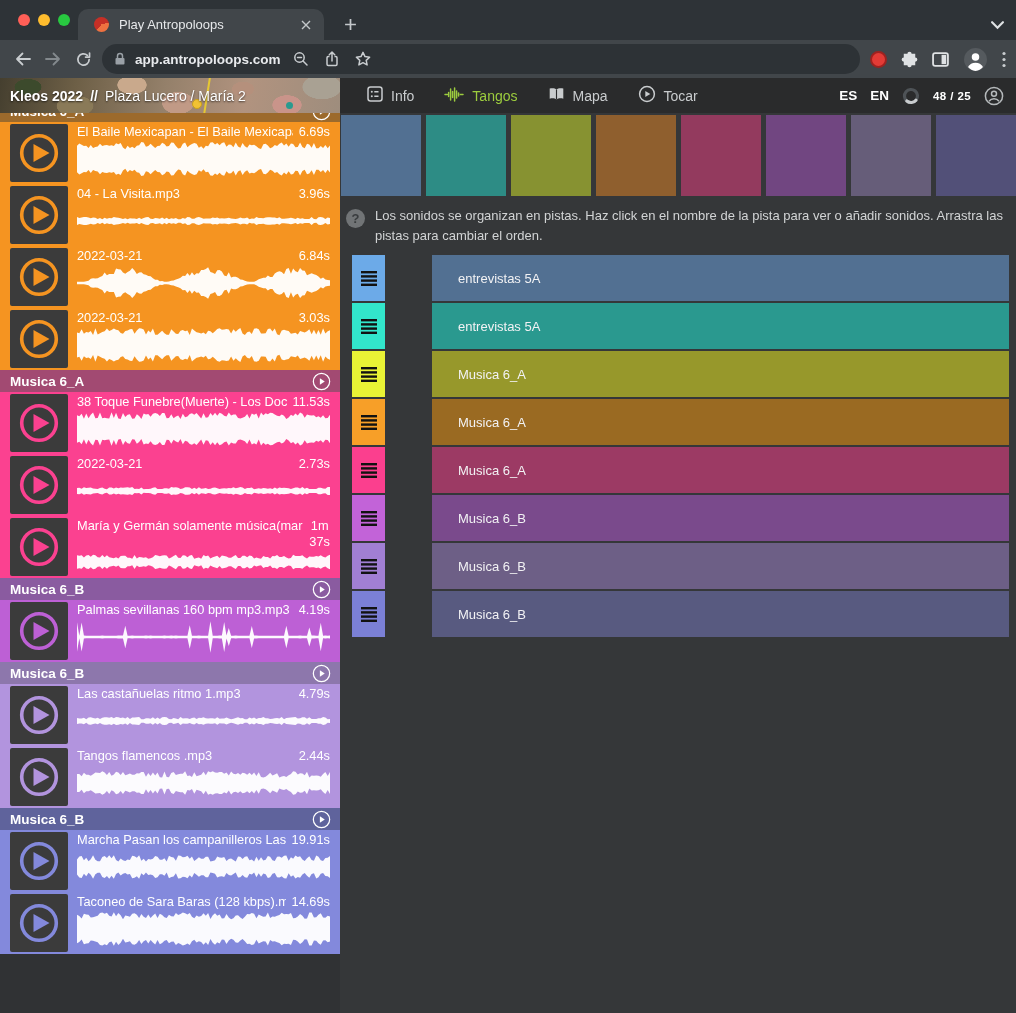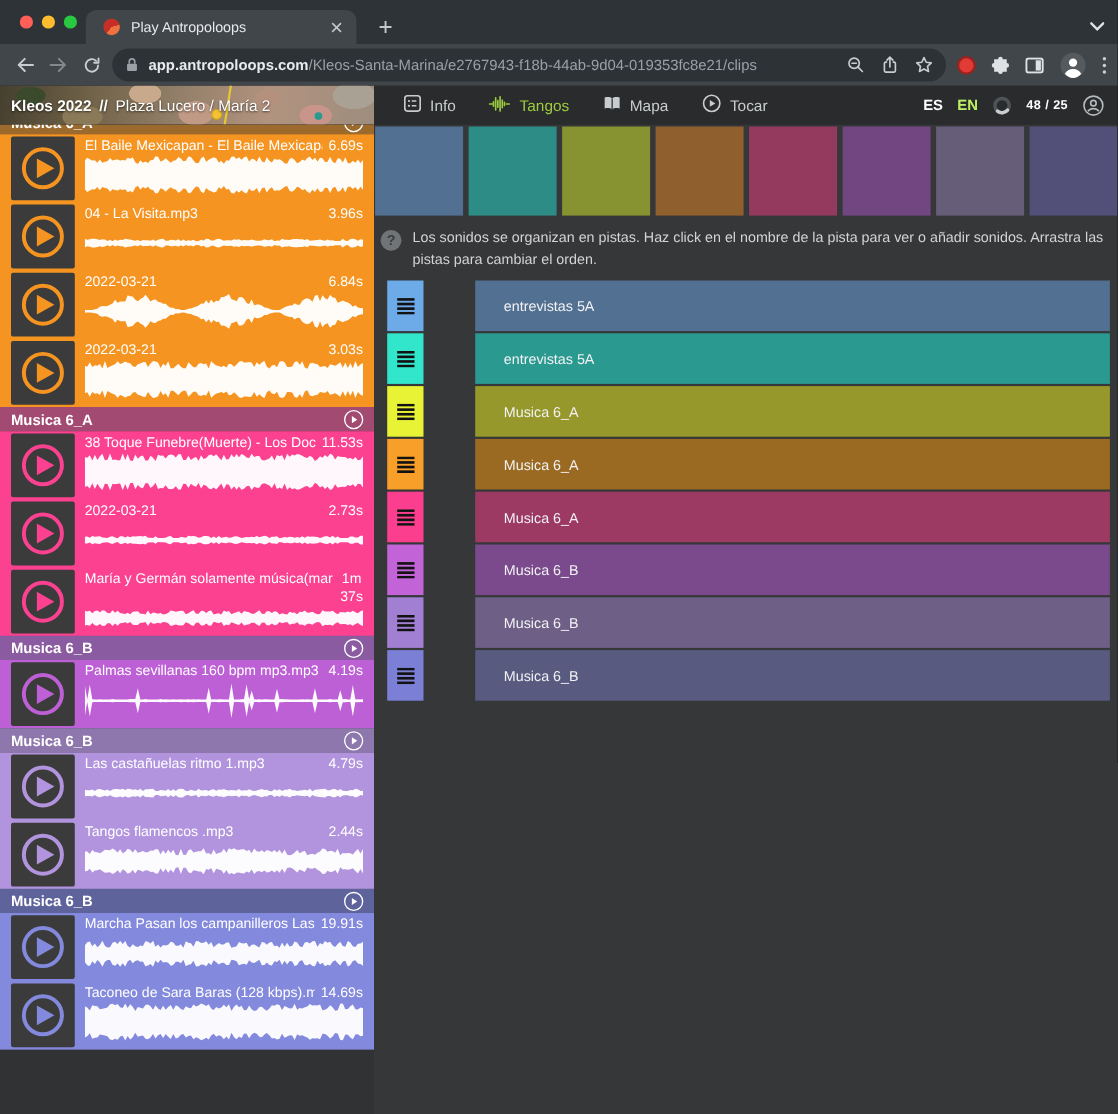--- a/index.html
+++ b/index.html
@@ -49,21 +49,21 @@
   .mapdot{position:absolute;left:286px;top:24px;width:7px;height:7px;border-radius:50%;background:#2a9a8f;}
   .breadcrumb{position:absolute;left:10px;top:0;height:35px;display:flex;align-items:center;gap:7px;
               color:#fff;font-size:14px;text-shadow:0 1px 2px rgba(0,0,0,.65);white-space:nowrap;}
   .breadcrumb .proj{font-weight:bold;}
   .breadcrumb .sep{font-weight:bold;}
   .appnav{display:flex;align-items:center;margin-left:12px;}
   .navitem{display:flex;align-items:center;gap:8px;padding:0 15px;color:#c9ccce;font-size:14px;height:35px;}
   .navitem.active{color:#9ccc3e;}
   .hdr-right{margin-left:auto;display:flex;align-items:center;gap:13px;padding-right:12px;}
   .lang-es{color:#fff;font-weight:bold;font-size:13.5px;}
-  .lang-en{color:#bef264;font-weight:bold;font-size:13.5px;}
+  .lang-en{color:#ffffff;font-weight:bold;font-size:13.5px;}
   .counter{color:#fff;font-size:11.5px;font-weight:bold;letter-spacing:.4px;}
 
   
   .content{flex:1;display:flex;overflow:hidden;background:#353739;}
 
   
   .sidebar{width:340px;flex:none;background:#303234;overflow:hidden;}
   .section{--sec:#999;--hdr:#666;}
   .sec-header{height:22px;background:var(--hdr);display:flex;align-items:center;padding:0 9px 0 10px;}
   .section.cut .sec-header{margin-top:-13px;}
@@ -142,21 +142,20 @@
           <path d="M15 9a6 6 0 1 1-1.9-4.4" fill="none" stroke="#c9cdd0" stroke-width="1.8" stroke-linecap="round"></path>
           <path d="M15.4 2.2v4.2h-4.2" fill="none" stroke="#c9cdd0" stroke-width="1.8" stroke-linecap="round" stroke-linejoin="round"></path>
         </svg>
     </div>
     <div class="addr">
       <svg width="12" height="14" viewBox="0 0 12 14" style="flex:none;margin-right:9px">
           <rect x="1.5" y="6" width="9" height="6.5" rx="1" fill="#9aa0a6"></rect>
           <path d="M3.5 6V4a2.5 2.5 0 0 1 5 0v2" stroke="#9aa0a6" stroke-width="1.5" fill="none"></path>
         </svg>
       <span class="host">app.antropoloops.com</span>
-        <span class="path">/Kleos-Santa-Marina/e2767943-f18b-44ab-9d04-019353fc8e21/clips</span>
       <div class="addricons">
         <svg width="16" height="16" viewBox="0 0 16 16">
             <circle cx="6.5" cy="6.5" r="4.7" fill="none" stroke="#c9cdd0" stroke-width="1.5"></circle>
             <path d="M4.5 6.5h4M10 10l4 4" stroke="#c9cdd0" stroke-width="1.5" stroke-linecap="round"></path>
           </svg>
         <svg width="14" height="16" viewBox="0 0 14 16">
             <path d="M4.5 5.5H3.2a1.2 1.2 0 0 0-1.2 1.2v6.6a1.2 1.2 0 0 0 1.2 1.2h7.6a1.2 1.2 0 0 0 1.2-1.2V6.7a1.2 1.2 0 0 0-1.2-1.2H9.5" fill="none" stroke="#c9cdd0" stroke-width="1.5"></path>
             <path d="M7 1.2V10M4.3 3.7L7 1l2.7 2.7" fill="none" stroke="#c9cdd0" stroke-width="1.5" stroke-linecap="round" stroke-linejoin="round"></path>
           </svg>
         <svg width="16" height="16" viewBox="0 0 14 14">

